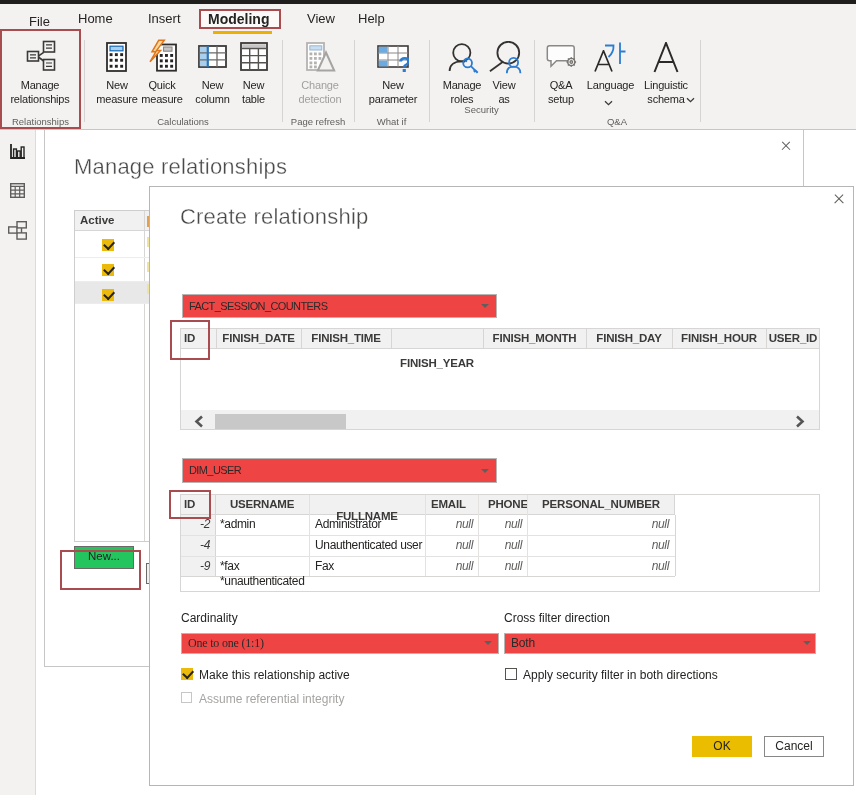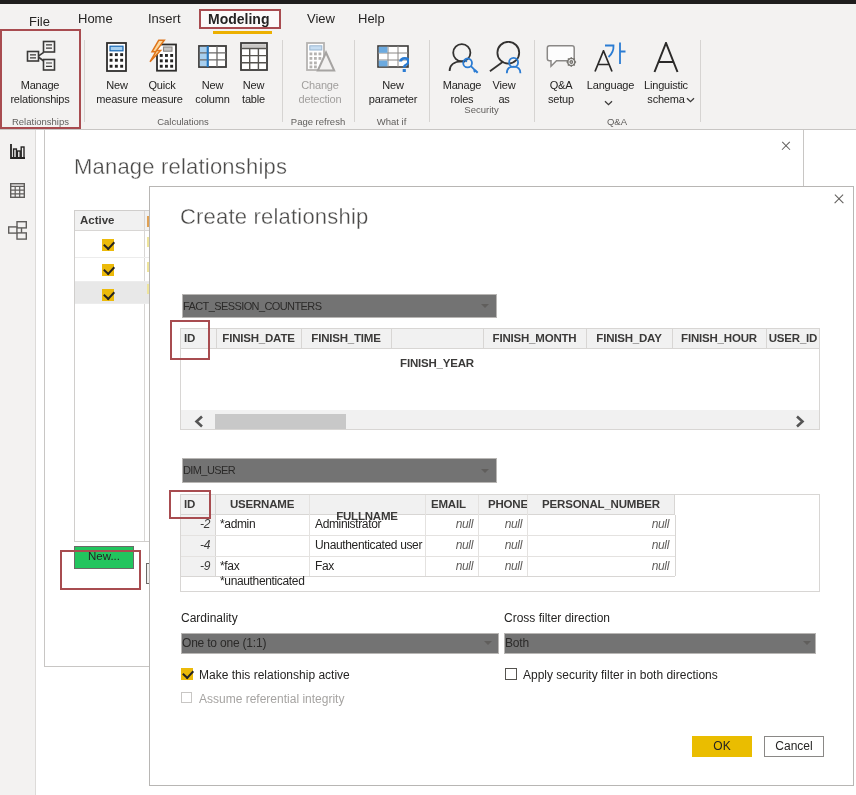--- a/index.html
+++ b/index.html
@@ -4,21 +4,21 @@
 <style>
 * { margin:0; padding:0; box-sizing:border-box; }
 html,body { width:856px; height:795px; background:#fff; font-family:"Liberation Sans", sans-serif; overflow:hidden; }
 .abs { position:absolute; }
 #stage { position:relative; width:856px; height:795px; background:#fff; }
 .redbox { position:absolute; border:2px solid #a84c50; z-index:50; } 
 .sep { position:absolute; width:1px; background:#d6d4d2; top:40px; height:82px; }
 .rlabel { position:absolute; font-size:11px; letter-spacing:-0.2px; color:#252423; text-align:center; line-height:14px; }
 .glabel { position:absolute; font-size:9.5px; color:#605e5c; text-align:center; }
 .menuitem { position:absolute; font-size:13px; color:#252423; top:11px; }
-.ddown { position:absolute; border:1px solid #b8b6b4; background:#737373; font-size:11px; letter-spacing:-0.6px; color:#2b2a29; line-height:22px; }
+.ddown { position:absolute; border:1px solid #b8b6b4; background:#ef4444; font-size:11px; letter-spacing:-0.6px; color:#2b2a29; line-height:22px; padding-left:6px; }
 .ddarrow { position:absolute; width:0; height:0; border-left:4px solid transparent; border-right:4px solid transparent; border-top:4px solid #605e5c; }
 .hcell { position:absolute; font-weight:bold; font-size:11.5px; color:#3b3a39; letter-spacing:-0.2px; }
 .xclose { position:absolute; }
 .xclose:before, .xclose:after { content:""; position:absolute; left:50%; top:50%; width:100%; height:1.4px; background:#5f5d5b; }
 .xclose:before { transform:translate(-50%,-50%) rotate(45deg); }
 .xclose:after { transform:translate(-50%,-50%) rotate(-45deg); }
 .chk { position:absolute; background:#ecba0a; }
 .chk:after { content:""; position:absolute; left:1.5px; top:2px; width:7.5px; height:4.5px; border-left:2px solid #252423; border-bottom:2px solid #252423; transform:rotate(-47deg); }
 .rowtext { font-size:12px; letter-spacing:-0.35px; color:#252423; line-height:12px; }
 .nul { font-style:italic; color:#605e5c; text-align:right; }
@@ -327,21 +327,21 @@
 <div class="abs rowtext nul" style="left:478px;top:518px;width:44px;">null</div>
 <div class="abs rowtext nul" style="left:478px;top:539px;width:44px;">null</div>
 <div class="abs rowtext nul" style="left:478px;top:560px;width:44px;">null</div>
 <div class="abs rowtext nul" style="left:527px;top:518px;width:142px;">null</div>
 <div class="abs rowtext nul" style="left:527px;top:539px;width:142px;">null</div>
 <div class="abs rowtext nul" style="left:527px;top:560px;width:142px;">null</div>
 <div class="redbox" style="left:169px;top:490px;width:42px;height:29px;"></div>
 
 <div class="abs" style="left:181px;top:611px;font-size:12px;color:#252423;">Cardinality</div>
 <div class="abs" style="left:504px;top:611px;font-size:12px;color:#252423;">Cross filter direction</div>
-<div class="ddown" style="left:181px;top:633px;width:318px;height:21px;line-height:19px;font-size:12px;letter-spacing:-0.2px;">One to one (1:1)</div>
+<div class="ddown" style="left:181px;top:633px;width:318px;height:21px;line-height:19px;font-size:12px;letter-spacing:-0.2px;font-family:Liberation Serif, serif;">One to one (1:1)</div>
 <div class="ddarrow" style="left:484px;top:641px;"></div>
 <div class="ddown" style="left:504px;top:633px;width:312px;height:21px;line-height:19px;font-size:12px;letter-spacing:-0.2px;">Both</div>
 <div class="ddarrow" style="left:803px;top:641px;"></div>
 <div class="chk" style="left:181px;top:668px;width:12px;height:12px;"></div>
 <div class="abs" style="left:199px;top:668px;font-size:12px;color:#252423;">Make this relationship active</div>
 <div class="abs" style="left:505px;top:668px;width:12px;height:12px;border:1.5px solid #55534f;background:#fff;"></div>
 <div class="abs" style="left:523px;top:668px;font-size:12px;color:#252423;">Apply security filter in both directions</div>
 <div class="abs" style="left:181px;top:692px;width:11px;height:11px;border:1.5px solid #c8c6c4;background:#fff;"></div>
 <div class="abs" style="left:199px;top:692px;font-size:12px;color:#a6a4a2;">Assume referential integrity</div>
 <div class="abs" style="left:692px;top:736px;width:60px;height:21px;background:#eabd00;font-size:12px;color:#252423;text-align:center;line-height:21px;">OK</div>

